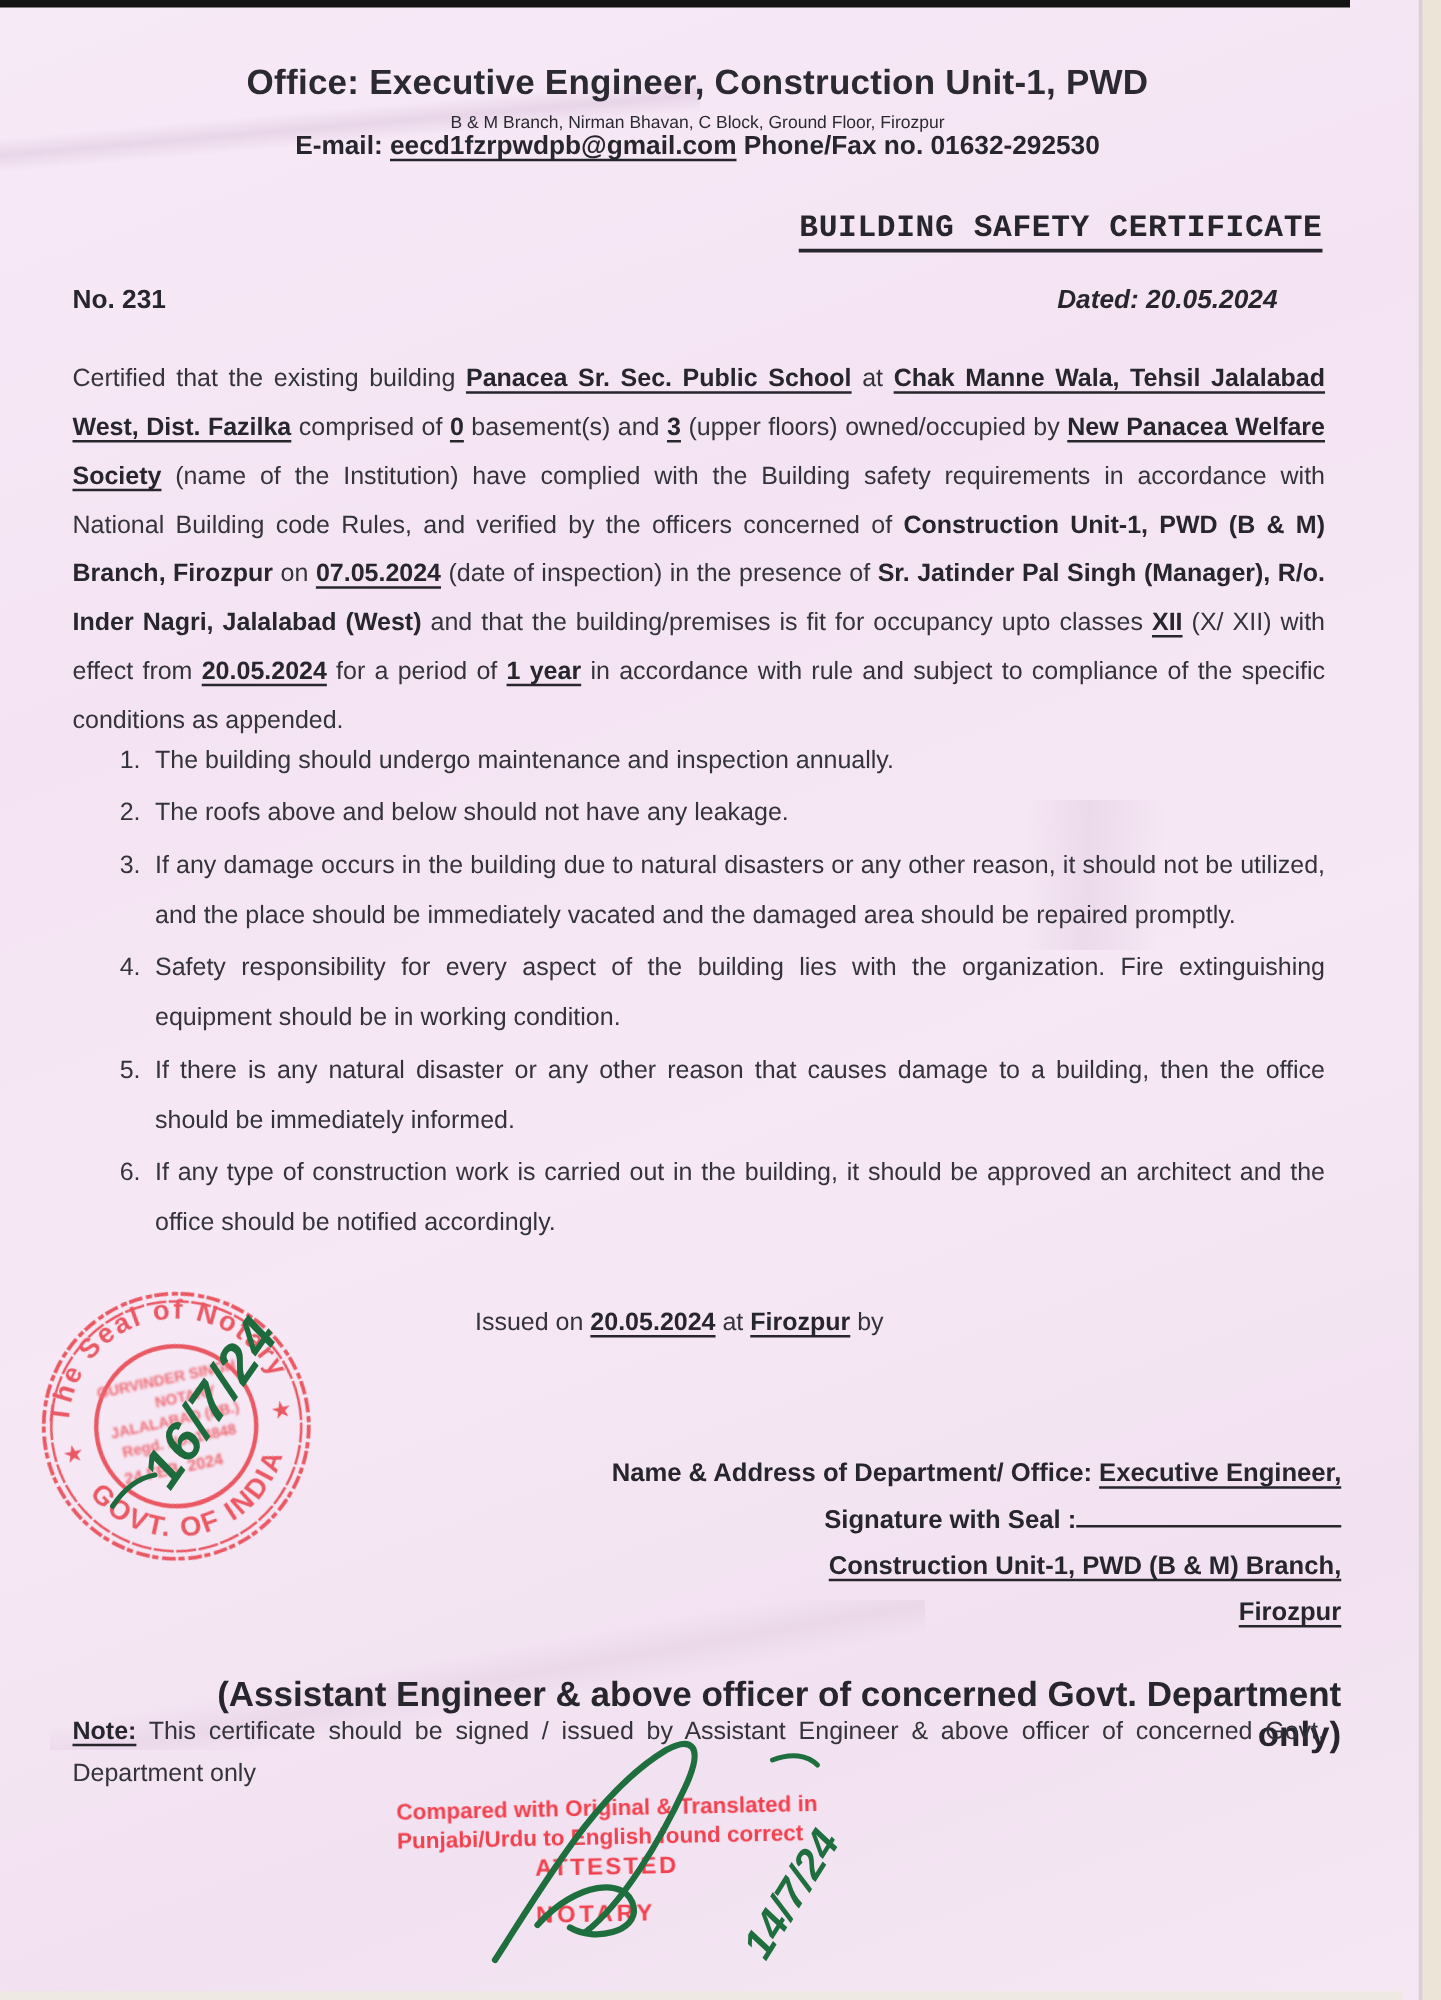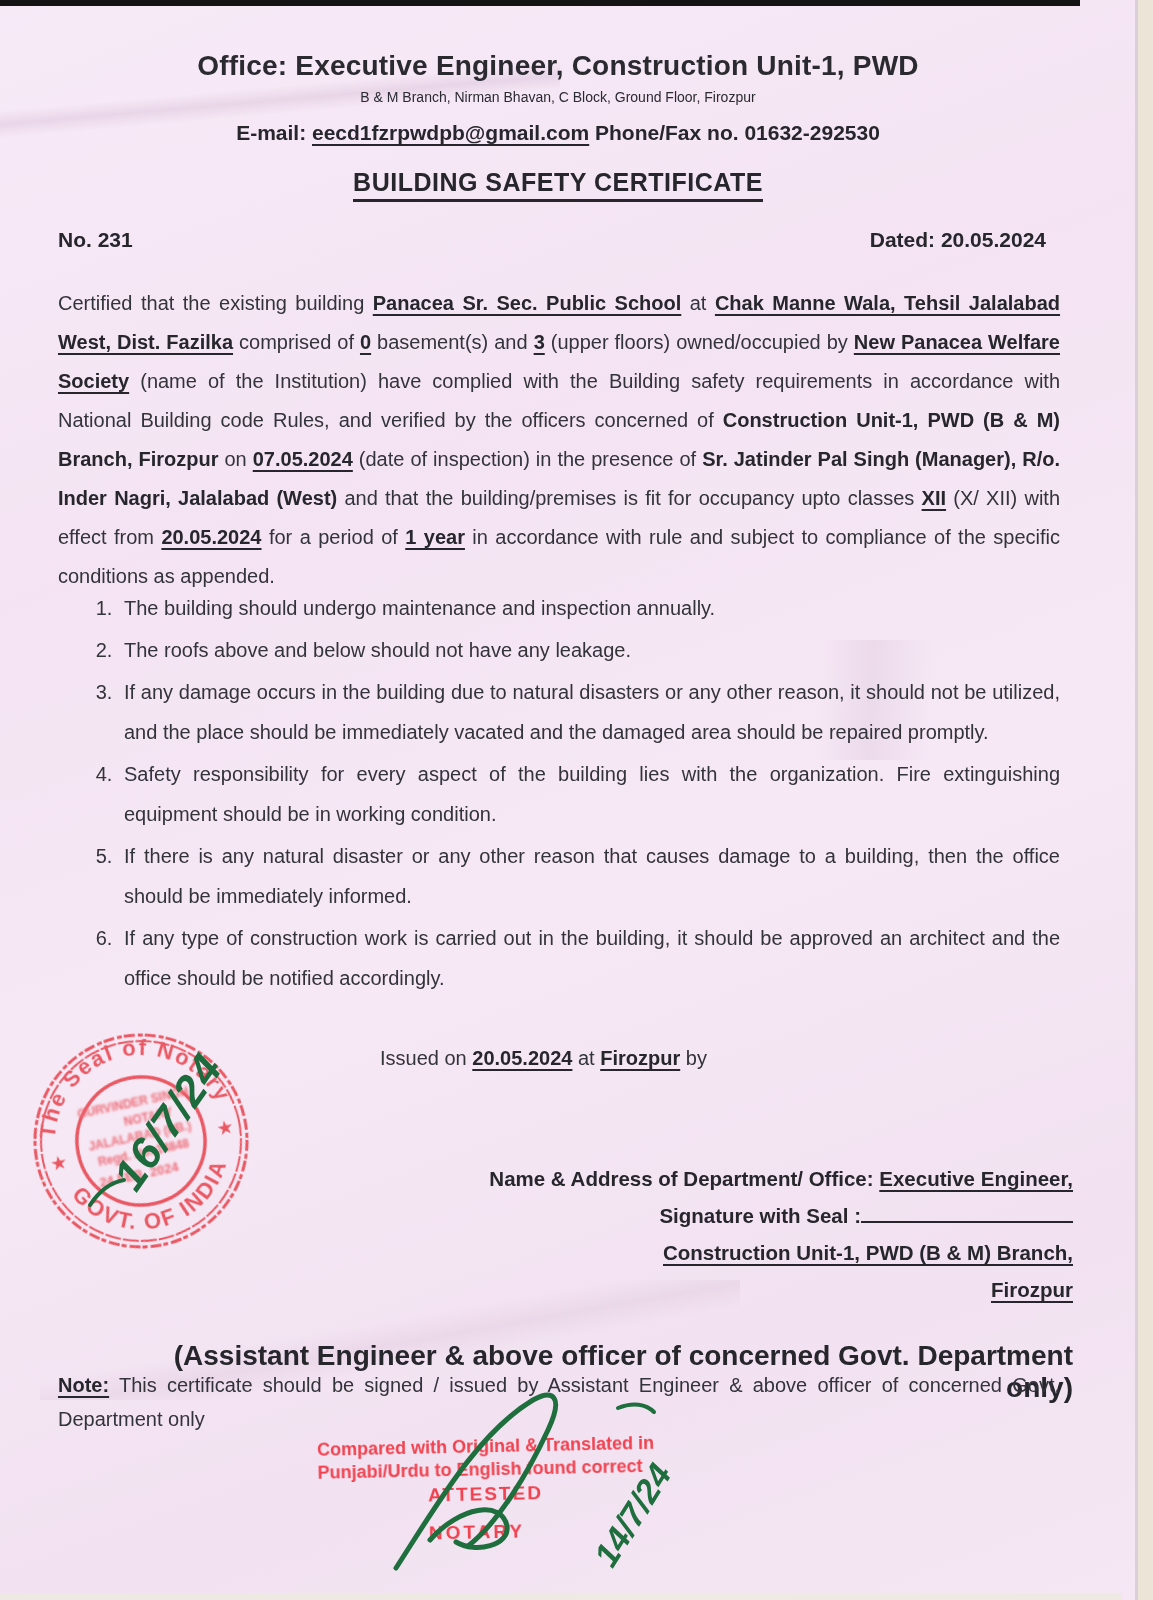--- a/index.html
+++ b/index.html
@@ -19,29 +19,29 @@
   .crease1{position:absolute;left:0;top:55px;width:560px;height:90px;background:linear-gradient(175deg,transparent 40%,rgba(190,160,190,.25) 50%,transparent 60%);pointer-events:none;}
   .crease2{position:absolute;left:620px;top:640px;width:500px;height:120px;background:linear-gradient(92deg,transparent 40%,rgba(190,160,190,.18) 50%,transparent 62%);pointer-events:none;}
   .crease3{position:absolute;left:40px;top:1280px;width:700px;height:120px;background:linear-gradient(170deg,transparent 42%,rgba(195,165,195,.18) 52%,transparent 62%);pointer-events:none;}
 
   .b{font-weight:bold;color:#26262c;}
   .u{text-decoration:underline;text-decoration-thickness:2px;text-underline-offset:4px;}
 
   .header{position:absolute;left:58px;top:50px;width:1000px;text-align:center;}
   .header .l1{font-size:28px;font-weight:bold;color:#2a2a30;letter-spacing:.2px;}
   .header .l2{font-size:14px;font-weight:normal;margin-top:7px;color:#2a2a30;}
-  .header .l3{font-size:21px;font-weight:bold;margin-top:16px;color:#2a2a30;}
+  .header .l3{font-size:21px;font-weight:bold;margin-top:0;color:#2a2a30;}
 
-  .title-row{position:absolute;left:58px;top:168px;width:1000px;text-align:center;}
+  .title-row{position:absolute;left:58px;top:168px;width:1000px;text-align:right;font-family:Liberation Mono, monospace;}
   .title-row span{display:inline-block;font-size:25px;font-weight:bold;letter-spacing:.5px;color:#26262c;
     border-bottom:3px solid #26262c;padding-bottom:2px;}
 
   .ref-row{position:absolute;left:58px;top:228px;width:1000px;font-size:21px;font-weight:bold;color:#26262c;}
   .ref-row .no{float:left;}
-  .ref-row .dated{float:right;margin-right:12px;}
+  .ref-row .dated{float:right;margin-right:36px;font-style:italic;}
 
   .body-par{position:absolute;left:58px;top:284px;width:1002px;font-size:20px;line-height:39px;text-align:justify;}
 
   .conditions{position:absolute;left:60px;top:588px;width:1000px;}
   .conditions ol{margin:0;padding-left:58px;font-size:20px;line-height:40px;}
   .conditions li{padding-left:6px;margin-bottom:2px;text-align:justify;}
 
   .issued-line{position:absolute;left:380px;top:1047px;font-size:20px;}
 
   .sig-block{position:absolute;right:96px;top:1160px;width:720px;text-align:right;font-size:20.5px;line-height:37px;}

